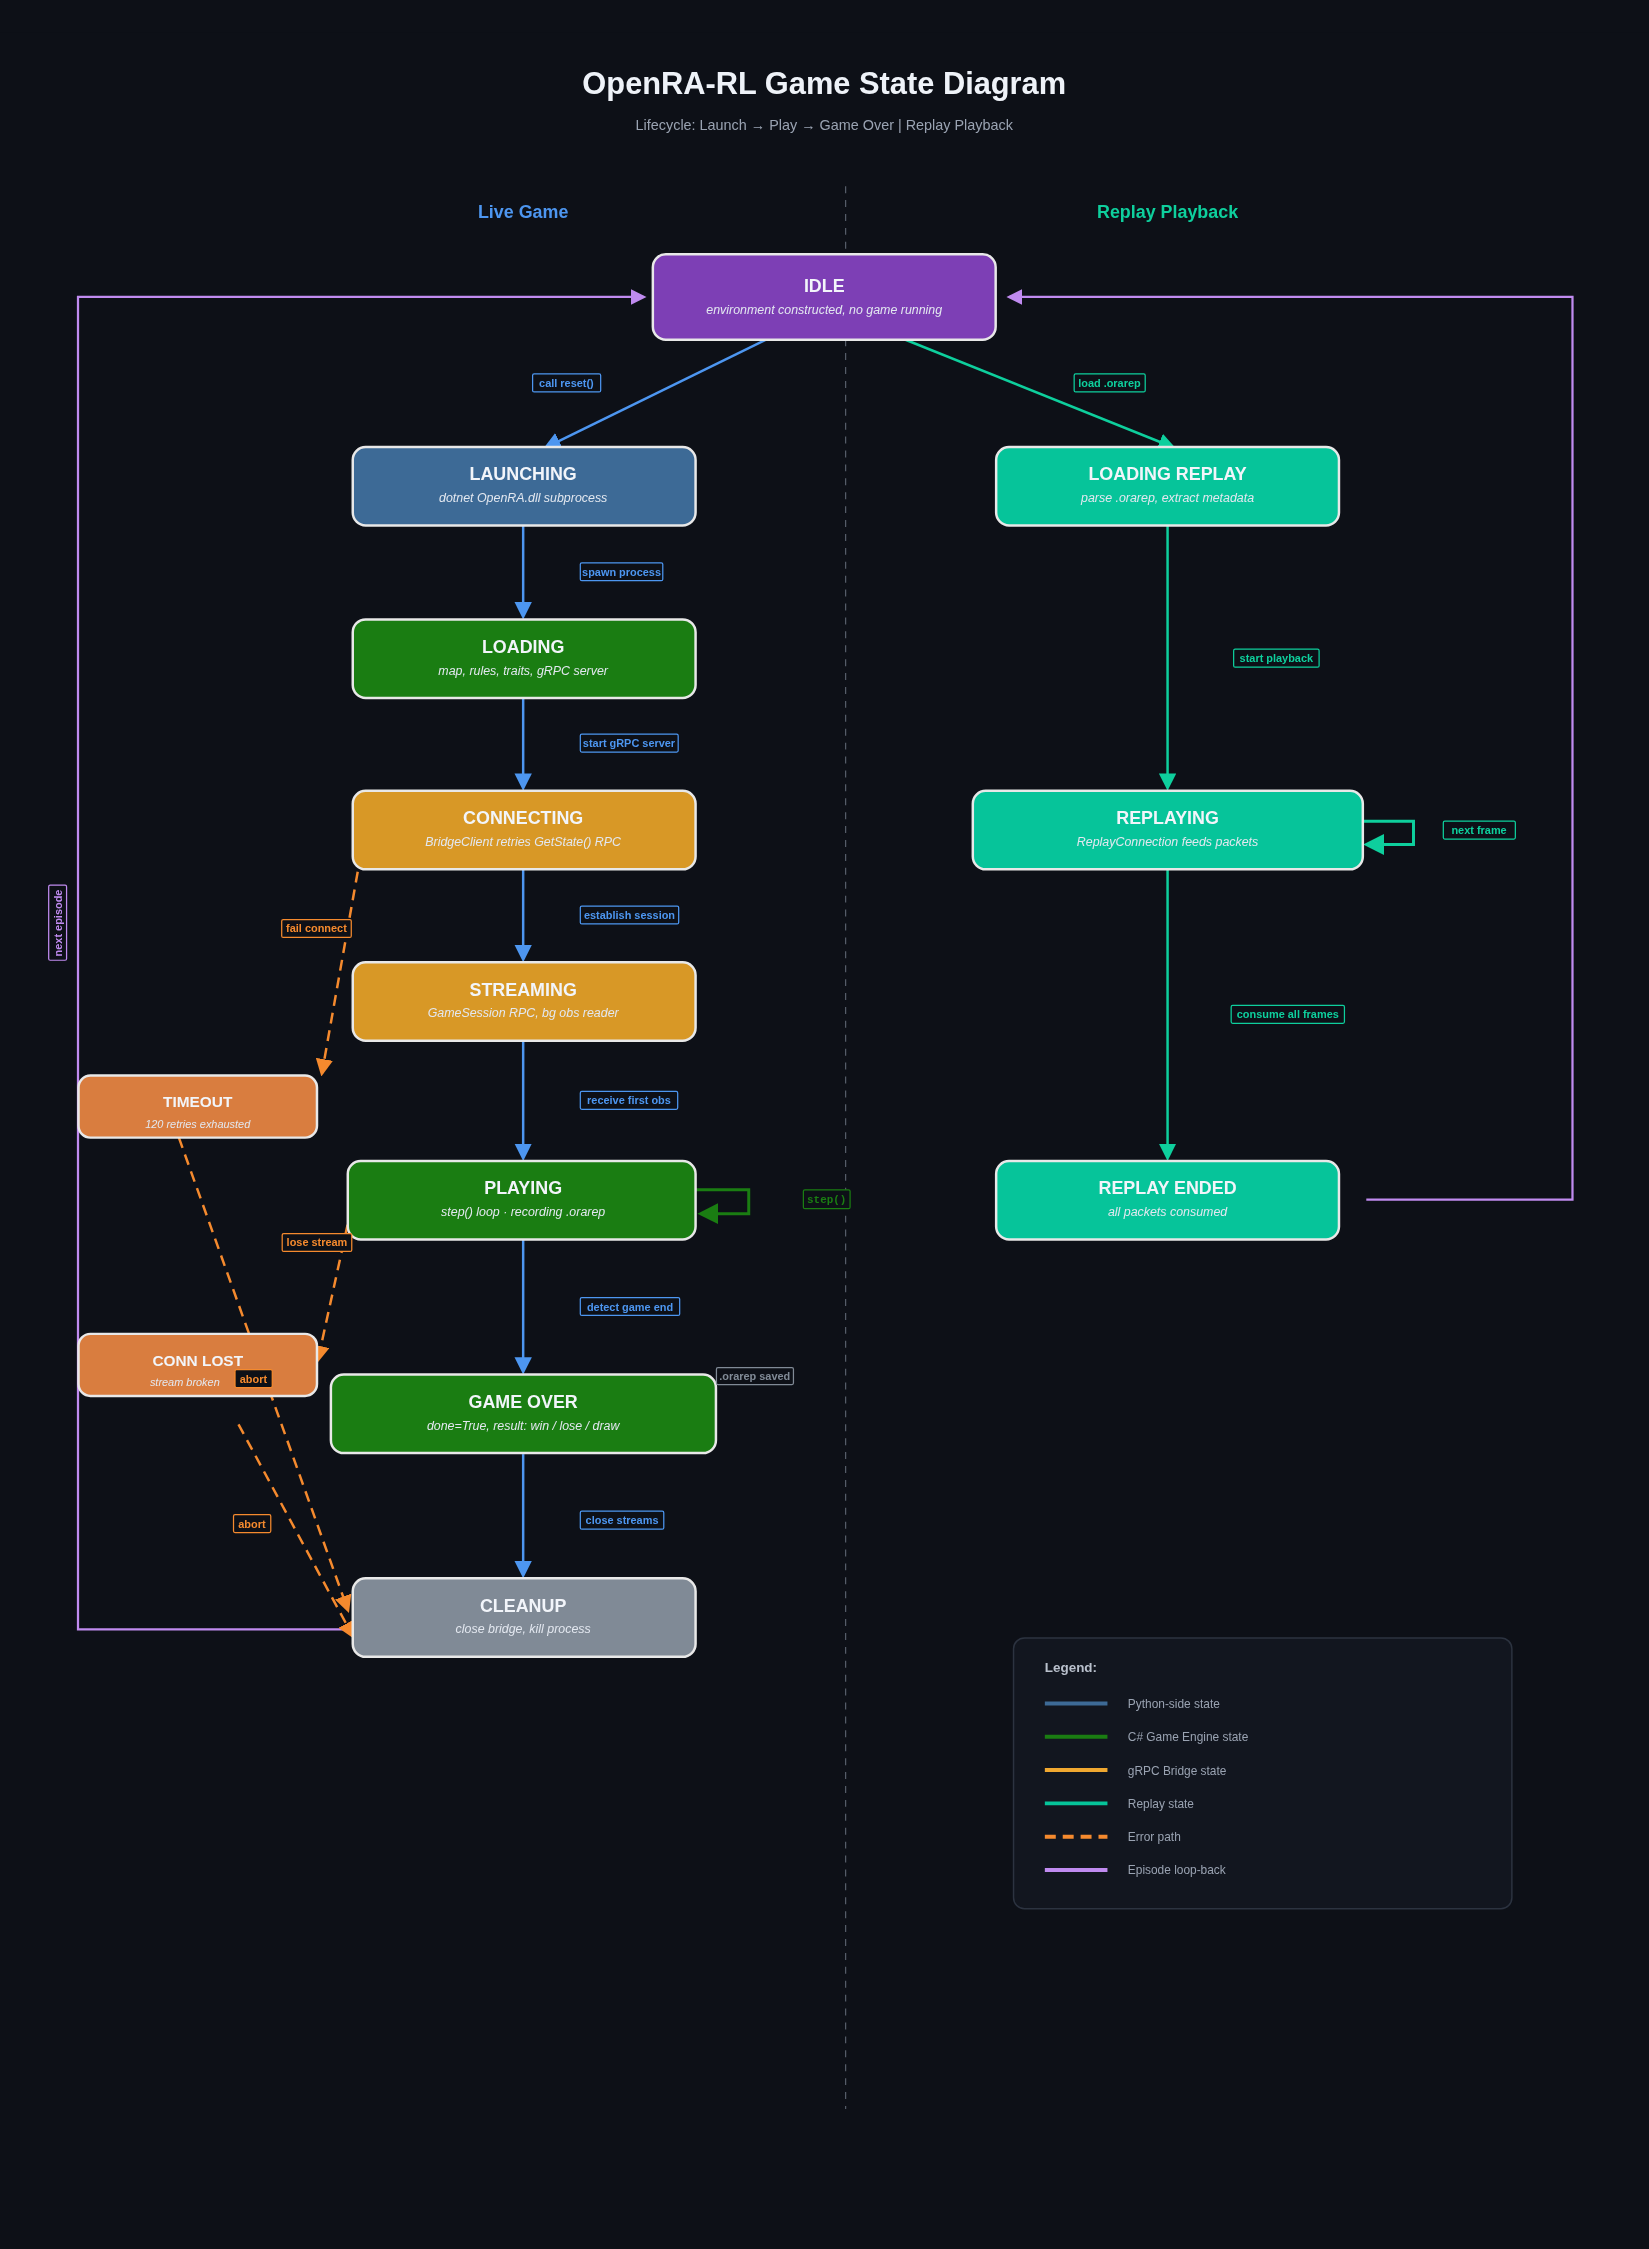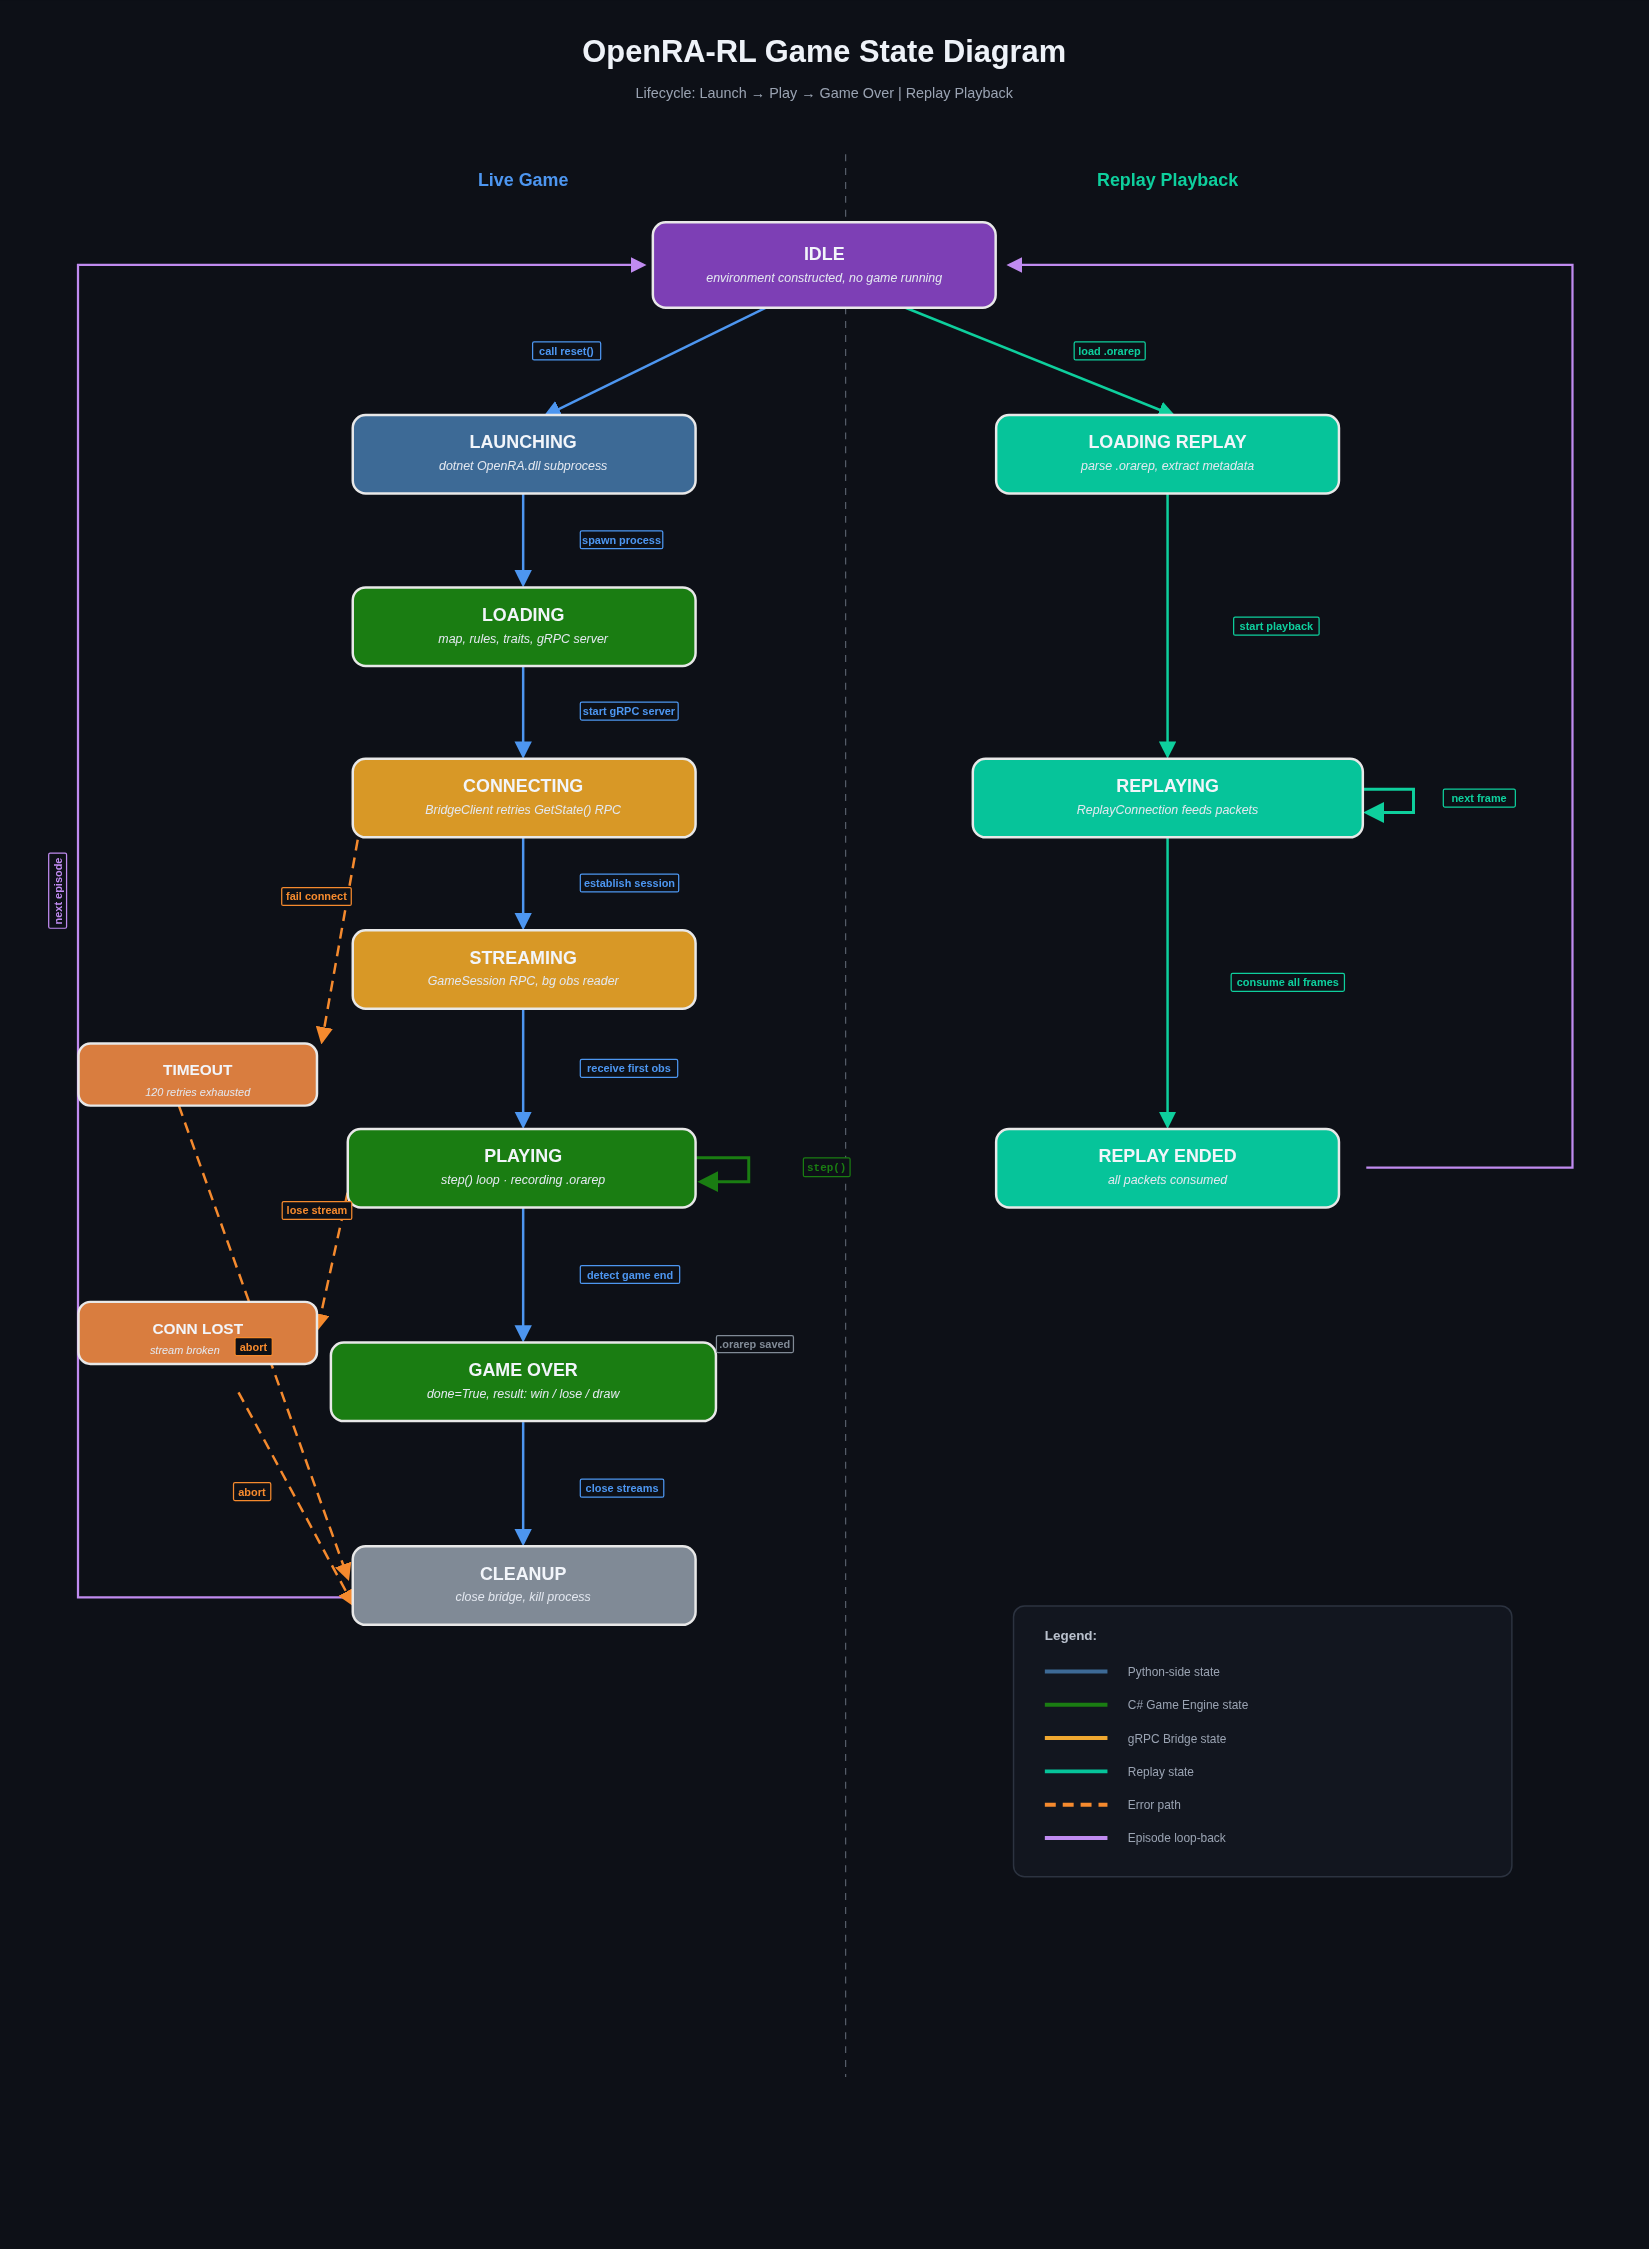--- a/index.html
+++ b/index.html
@@ -1,17 +1,17 @@
 <!DOCTYPE html>
 <html style="font-size:8px"><head>
 <meta charset="utf-8">
 <style>
   html,body{margin:0;padding:0;background:#0d1017;}
   body{width:1649px;height:2250px;overflow:hidden;font-family:"Liberation Sans",sans-serif;}
-  #root{position:relative;width:1649px;height:2209px;background:#0d1017;}
+  #root{position:relative;width:1649px;height:2209px;background:#0d1017;margin-top:32px;}
   svg#canvas{position:absolute;left:0;top:0;width:1649px;height:2250px;}
 
   .ttl{font-family:"Liberation Sans",sans-serif;font-weight:bold;font-size:62px;fill:#eef2f8;}
   .sub{font-family:"Liberation Sans",sans-serif;font-size:29px;fill:#9aa3b2;}
   .colhead{font-family:"Liberation Sans",sans-serif;font-weight:bold;font-size:36px;}
 
   .nd-title{font-family:"Liberation Sans",sans-serif;font-weight:bold;font-size:36px;fill:#f2f5fa;}
   .nd-sub{font-family:"Liberation Sans",sans-serif;font-style:italic;font-size:25px;fill:#e3e8f0;}
 
   .elbl{font-family:"Liberation Sans",sans-serif;font-weight:bold;font-size:22px;}

